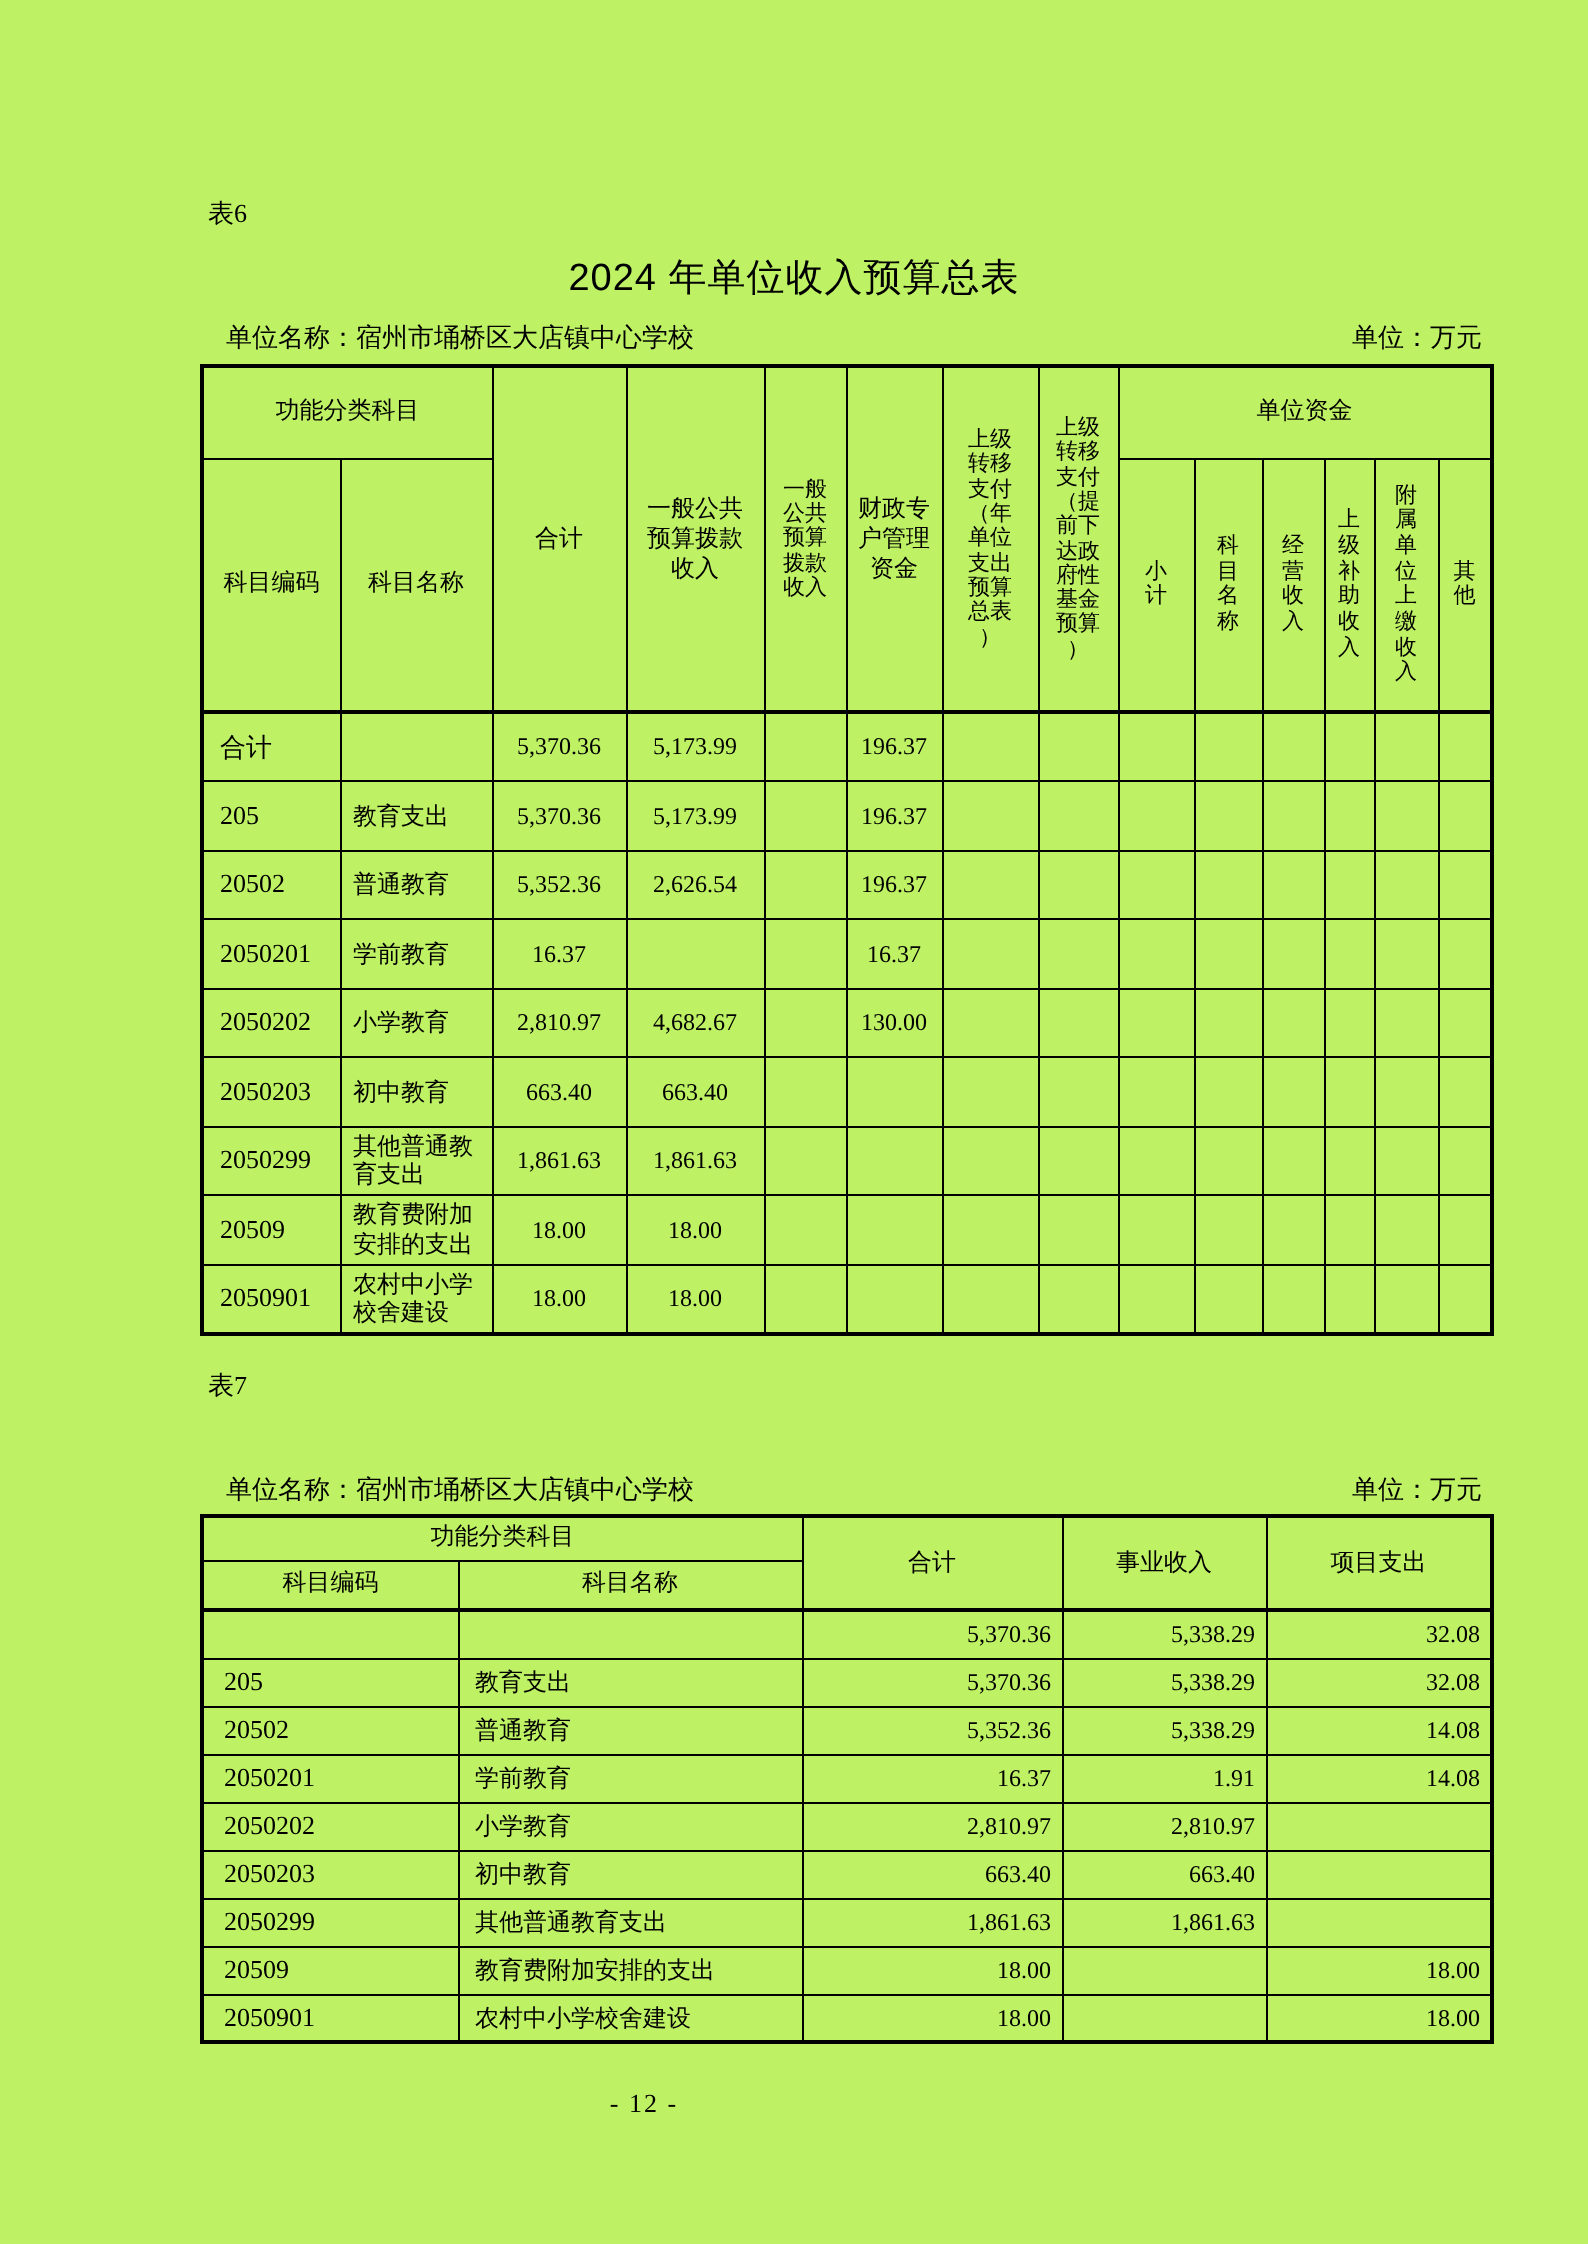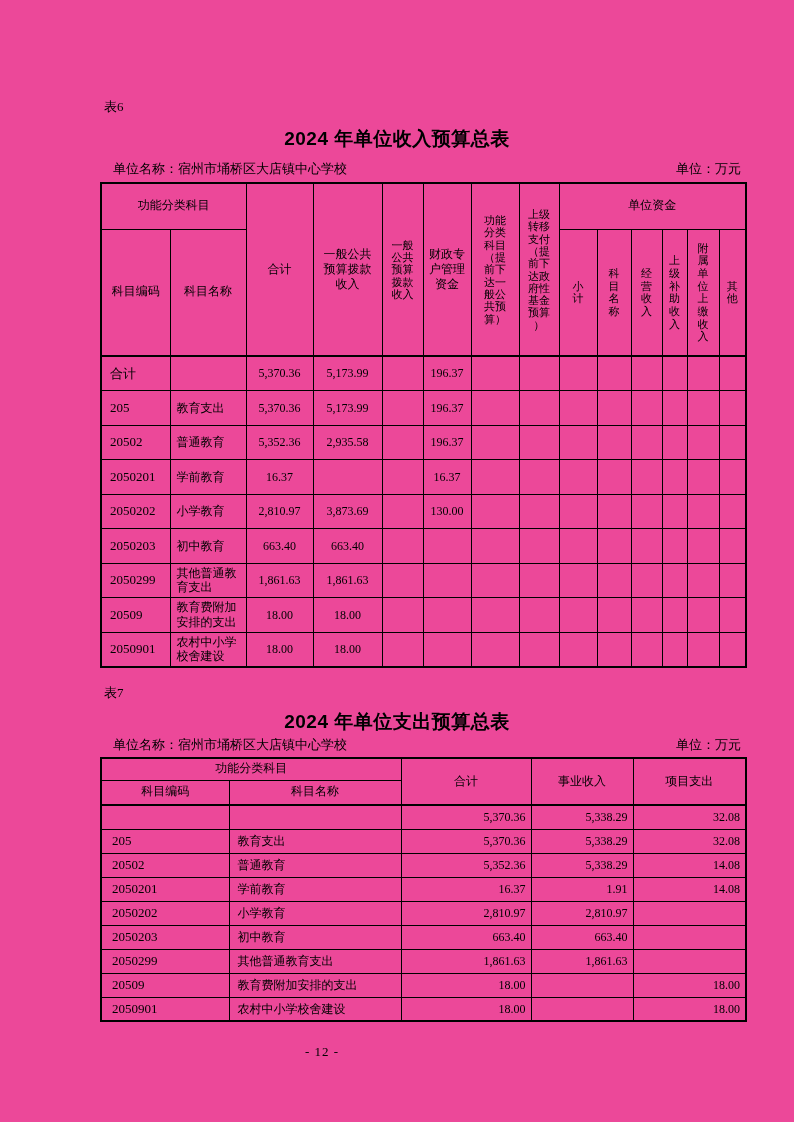--- a/index.html
+++ b/index.html
@@ -1,31 +1,31 @@
 <!DOCTYPE html>
 <html><head>
 <meta charset="utf-8">
 <style>
   html,body{margin:0;padding:0;background:#e8e8e8;}
   .page{
     position:relative;
     width:794px;height:1122px;
     margin:0 auto;
-    background:#ec4899;
+    background:#bef264;
     color:#000;
     font-family:"Liberation Serif","DejaVu Serif",serif;
     overflow:hidden;
   }
   .seclabel{position:absolute;left:104px;font-size:13px;}
   .seclabel.s1{top:98px;}
   .seclabel.s2{top:684px;}
   .title{
     position:absolute;left:0;width:794px;text-align:center;
     font-family:"Liberation Sans","DejaVu Sans",sans-serif;
-    font-weight:bold;font-size:19px;letter-spacing:0.5px;
+    font-weight:normal;font-size:19px;letter-spacing:0.5px;
   }
   .title.t1{top:126px;}
   .title.t2{top:709px;}
   .meta{
     position:absolute;left:113px;width:628px;
     display:flex;justify-content:space-between;
     font-size:13px;
   }
   .meta.m1{top:160px;}
   .meta.m2{top:736px;}
@@ -93,21 +93,21 @@
       <col style="width:32px">
         <col style="width:27px">
     </colgroup>
     <thead>
       <tr class="h1">
         <th colspan="2"><span>功能分类科目</span></th>
         <th rowspan="2"><span>合计</span></th>
         <th rowspan="2"><span class="vw v4">一般公共预算拨款收入</span></th>
         <th rowspan="2"><span class="vw v2">一般公共预算拨款收入</span></th>
         <th rowspan="2"><span class="vw v3">财政专户管理资金</span></th>
-        <th rowspan="2"><span class="vw v2">功能分类科目（提前下达一般公共预算）</span></th>
+        <th rowspan="2"><span class="vw v2">上级转移支付（年单位支出预算总表）</span></th>
         <th rowspan="2"><span class="vw v2">上级转移支付（提前下达政府性基金预算）</span></th>
         <th colspan="6"><span>单位资金</span></th>
       </tr>
       <tr class="h2">
         <th><span>科目编码</span></th>
         <th><span>科目名称</span></th>
         <th><span class="vw v1">小计</span></th>
         <th><span class="vw v1">科目名称</span></th>
         <th><span class="vw v1">经营收入</span></th>
         <th><span class="vw v1">上级补助收入</span></th>
@@ -145,21 +145,21 @@
           <td></td>
           <td></td>
           <td></td>
           <td></td>
           <td></td>
         </tr>
         <tr>
           <td class="code6">20502</td>
           <td class="name6">普通教育</td>
           <td>5,352.36</td>
-          <td>2,935.58</td>
+          <td>2,626.54</td>
           <td></td>
           <td>196.37</td>
           <td></td>
           <td></td>
           <td></td>
           <td></td>
           <td></td>
           <td></td>
           <td></td>
           <td></td>
@@ -177,21 +177,21 @@
           <td></td>
           <td></td>
           <td></td>
           <td></td>
           <td></td>
         </tr>
         <tr>
           <td class="code6">2050202</td>
           <td class="name6">小学教育</td>
           <td>2,810.97</td>
-          <td>3,873.69</td>
+          <td>4,682.67</td>
           <td></td>
           <td>130.00</td>
           <td></td>
           <td></td>
           <td></td>
           <td></td>
           <td></td>
           <td></td>
           <td></td>
           <td></td>
@@ -257,21 +257,20 @@
           <td></td>
           <td></td>
           <td></td>
           <td></td>
           <td></td>
         </tr>
       </tbody>
   </table>
 
   <div class="seclabel s2">表7</div>
-  <div class="title t2">2024 年单位支出预算总表</div>
   <div class="meta m2">
     <span>单位名称：宿州市埇桥区大店镇中心学校</span>
     <span>单位：万元</span>
   </div>
 
   <table class="t7">
     <colgroup>
       <col style="width:128px">
         <col style="width:172px">
         <col style="width:130px">

